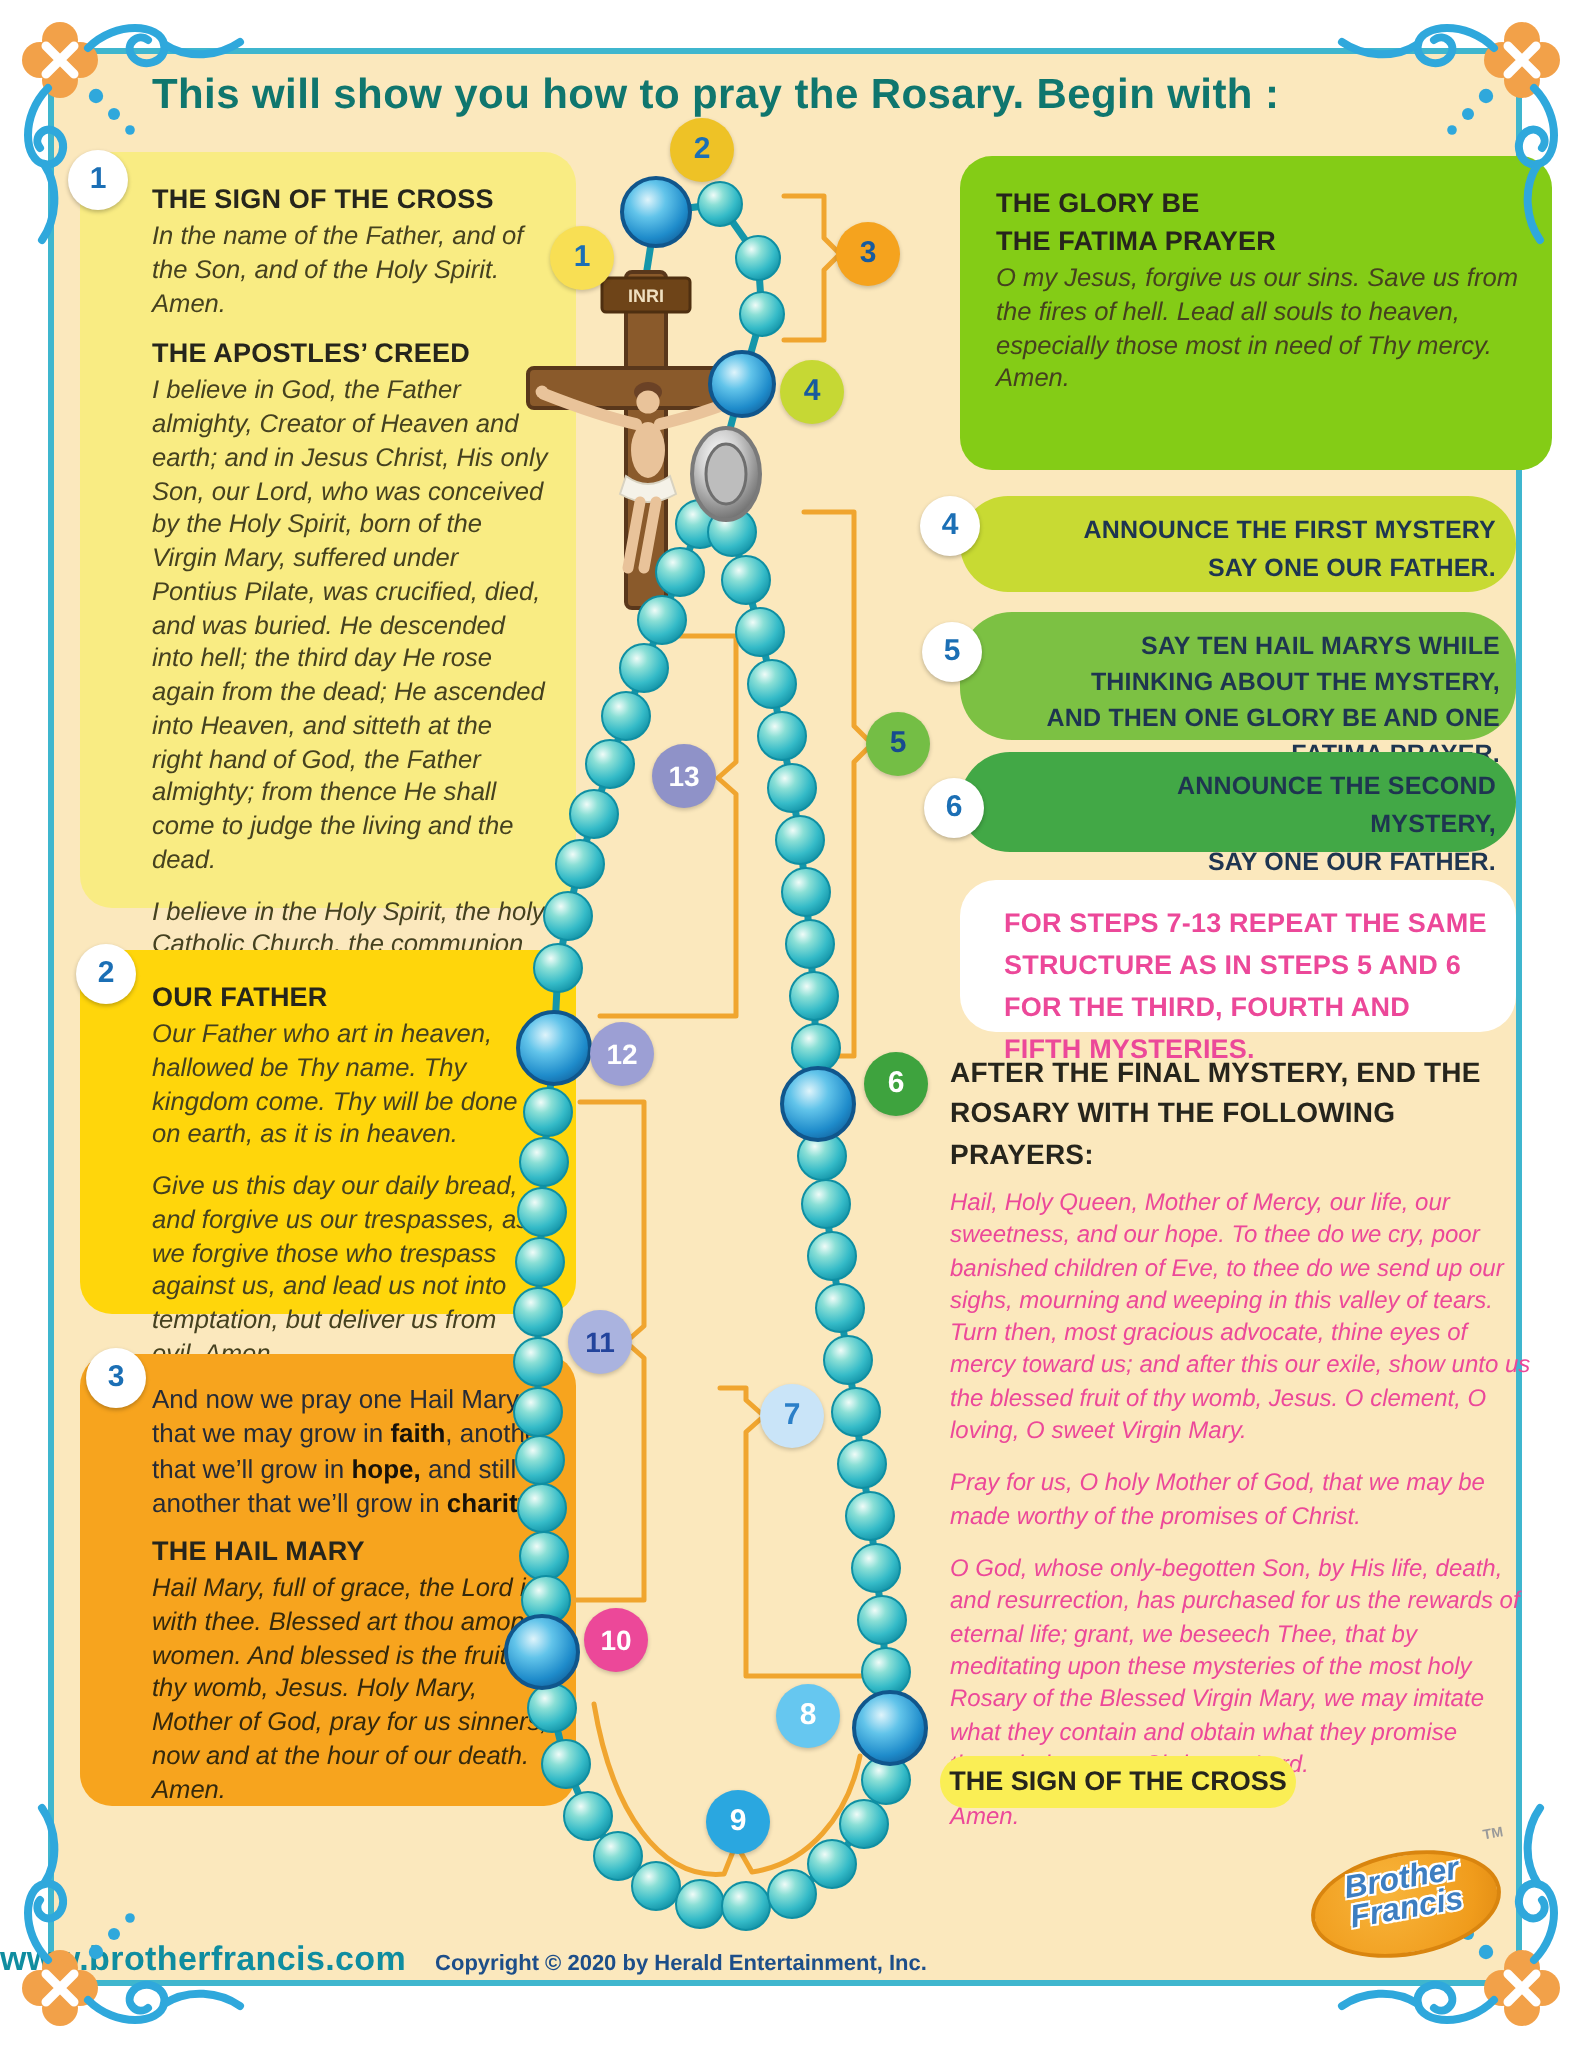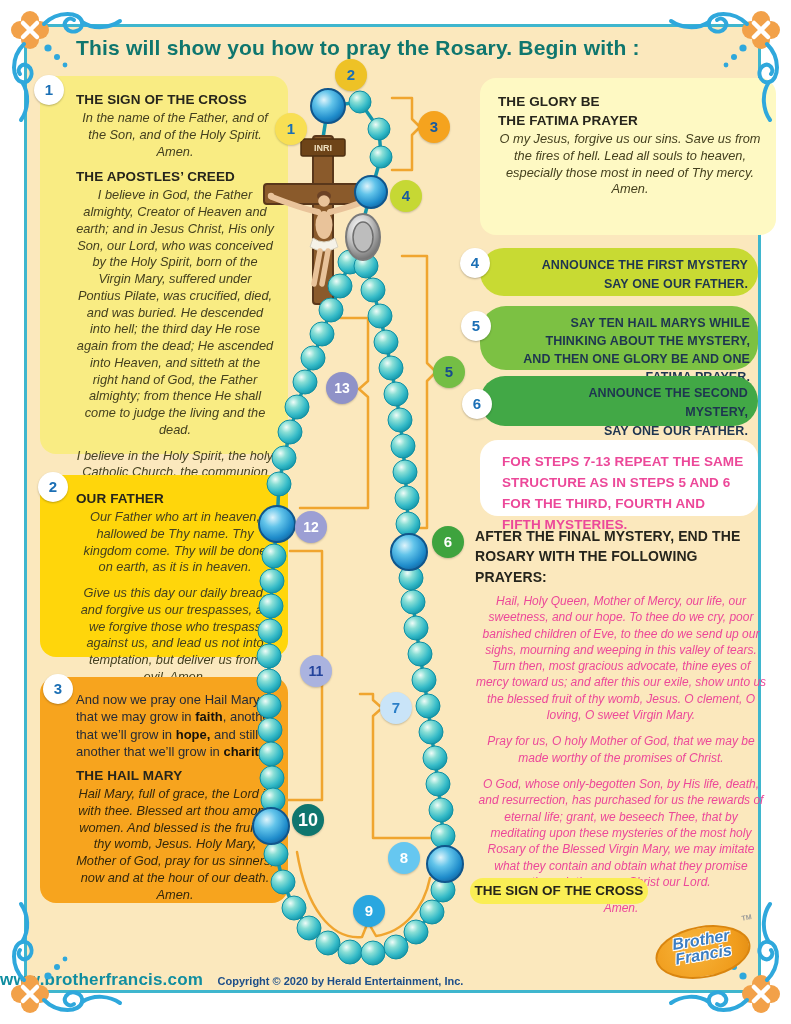--- a/index.html
+++ b/index.html
@@ -7,29 +7,29 @@
         font-family:"Liberation Sans",sans-serif;}
   .inner{position:absolute;left:24px;top:24px;width:737px;height:969px;
          background:#FBE8BD;border:3px solid #3FB6CE;box-sizing:border-box;z-index:0;}
   .title{position:absolute;left:76px;top:36px;font-size:21px;font-weight:bold;
          color:#0f766e;z-index:1;letter-spacing:.2px;}
   .pbox{position:absolute;box-sizing:border-box;z-index:1;}
   .r16{border-radius:16px;} .r26{border-radius:26px;text-align:right;}
   .box1{left:40px;top:76px;width:248px;height:378px;background:#F9EC83;padding:12px 14px 10px 36px;}
   .box2{left:40px;top:475px;width:248px;height:182px;background:#FFD60B;padding:12px 14px 10px 36px;}
   .box3{left:40px;top:677px;width:248px;height:226px;background:#F7A41E;padding:12px 14px 10px 36px;}
-  .gbox{left:480px;top:78px;width:296px;height:157px;background:#fef9c3;padding:12px 14px 10px 18px;}
+  .gbox{left:480px;top:78px;width:296px;height:157px;background:#84cc16;padding:12px 14px 10px 18px;}
   .box4{left:480px;top:248px;width:278px;height:48px;background:#C8DA33;padding:8px 10px 6px 38px;}
   .box5{left:480px;top:306px;width:278px;height:64px;background:#7CC143;padding:8px 8px 6px 38px;}
   .box6{left:480px;top:376px;width:278px;height:50px;background:#42A846;padding:8px 10px 6px 44px;}
   .wnote{left:480px;top:440px;width:278px;height:76px;background:#ffffff;border-radius:18px;
          padding:12px 14px 8px 22px;}
   .closing{left:475px;top:522px;width:292px;z-index:1;position:absolute;}
   .h{font-size:13.5px;font-weight:bold;color:#26251C;margin:4px 0 3px 0;letter-spacing:.1px;}
-  .pr{font-size:12.8px;font-style:italic;color:#45411F;line-height:1.31;margin:0 0 9px 0;text-align:center;}
+  .pr{font-size:12.8px;font-style:italic;color:#45411F;line-height:1.31;margin:0 0 9px 0;}
   .box3 .pr{color:#35290C;}
   .intro{font-size:13px;color:#262B36;line-height:1.33;margin:2px 0 8px 0;}
   .intro b{color:#17120A;}
   .cta{font-size:12.5px;font-weight:bold;color:#1E3550;line-height:1.5;letter-spacing:.1px;}
   .wnote .cta{font-size:13.5px;color:#ec4899;line-height:1.55;}
   .closing .h{font-size:14px;line-height:1.45;margin-bottom:6px;}
   .closing .pr{font-size:12px;line-height:1.36;color:#ec4899;margin-bottom:10px;}
   .amen{margin-bottom:8px;}
   .signpill{position:absolute;left:470px;top:878px;width:178px;height:26px;background:#FAEE55;
             border-radius:13px;z-index:1;font-size:13.5px;font-weight:bold;color:#26251C;
@@ -252,22 +252,22 @@
   <div id="markers">
       <div class="marker" style="background: rgb(248, 223, 84); color: rgb(27, 111, 181); left: 275px; top: 113px;">1</div>
       <div class="marker" style="background: rgb(238, 194, 38); color: rgb(27, 111, 181); left: 335px; top: 59px;">2</div>
       <div class="marker" style="background: rgb(245, 163, 30); color: rgb(24, 91, 158); left: 418px; top: 111px;">3</div>
       <div class="marker" style="background: rgb(198, 216, 52); color: rgb(24, 91, 158); left: 390px; top: 180px;">4</div>
       <div class="marker" style="background: rgb(116, 190, 69); color: rgb(23, 75, 143); left: 433px; top: 356px;">5</div>
       <div class="marker" style="background: rgb(62, 163, 62); color: rgb(255, 255, 255); left: 432px; top: 526px;">6</div>
       <div class="marker" style="background: rgb(201, 228, 248); color: rgb(43, 127, 200); left: 380px; top: 692px;">7</div>
       <div class="marker" style="background: rgb(102, 199, 240); color: rgb(255, 255, 255); left: 388px; top: 842px;">8</div>
       <div class="marker" style="background: rgb(42, 167, 224); color: rgb(255, 255, 255); left: 353px; top: 895px;">9</div>
-      <div class="marker" style="background: #0f766e; color: rgb(255, 255, 255); font-size: 18px; left: 292px; top: 804px;">10</div>
-      <div class="marker" style="background: rgb(170, 179, 223); color: rgb(35, 68, 156); font-size: 14px; left: 300px; top: 655px;">11</div>
+      <div class="marker" style="background: #ec4899; color: rgb(255, 255, 255); font-size: 14px; left: 292px; top: 804px;">10</div>
+      <div class="marker" style="background: rgb(170, 179, 223); color: rgb(35, 68, 156); font-size: 14px; left: 284px; top: 655px;">11</div>
       <div class="marker" style="background: rgb(156, 159, 212); color: rgb(255, 255, 255); font-size: 14px; left: 295px; top: 511px;">12</div>
       <div class="marker" style="background: rgb(143, 146, 200); color: rgb(255, 255, 255); font-size: 14px; left: 326px; top: 372px;">13</div>
     </div>
 
   <svg class="decor" width="791" height="1024" viewBox="0 0 791 1024">
     <defs>
       <g id="cornerTL">
         <g>
           <circle cx="16" cy="6" r="9" fill="#F2A149"></circle>
             <circle cx="6" cy="16" r="9" fill="#F2A149"></circle>

